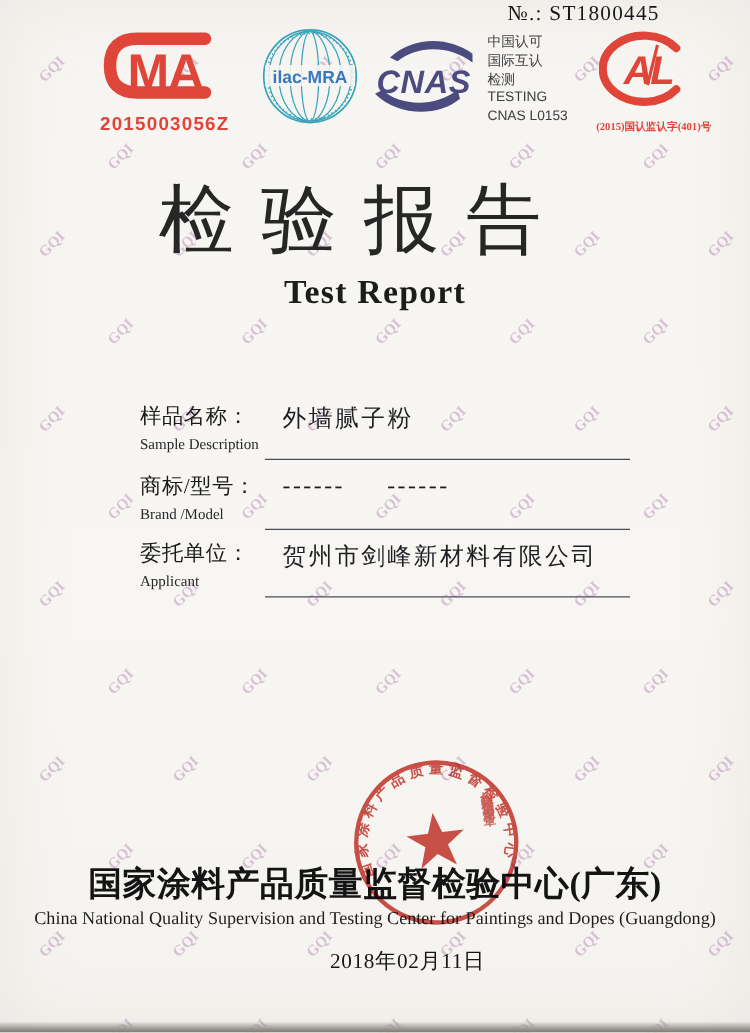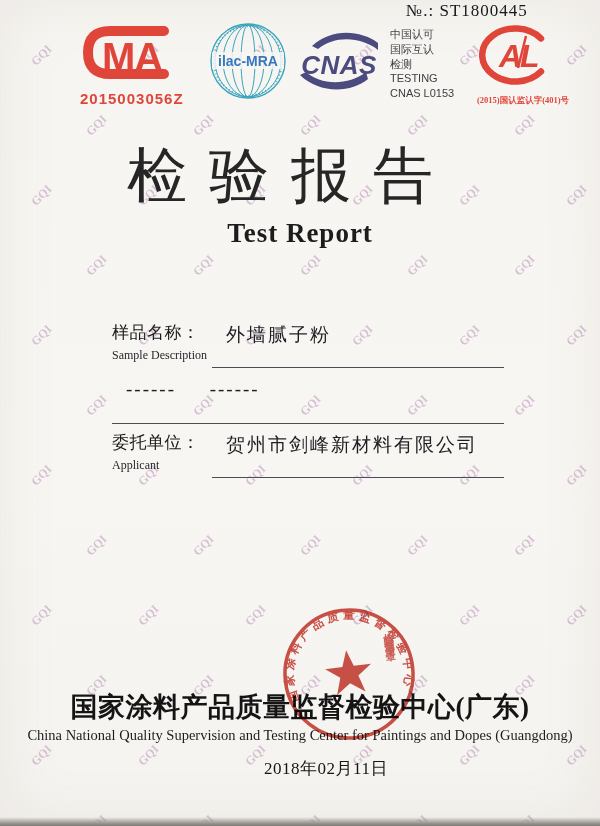--- a/index.html
+++ b/index.html
@@ -207,20 +207,24 @@
 
   <div class="field-row" style="top:321px">
     <div class="flabel">
       <div class="flabel-zh">样品名称：</div>
       <div class="flabel-en">Sample Description</div>
     </div>
     <div class="fvalue">外墙腻子粉</div>
   </div>
 
   <div class="field-row" style="top:377px">
+    <div class="flabel">
+      <div class="flabel-zh">商标/型号：</div>
+      <div class="flabel-en">Brand /Model</div>
+    </div>
     <div class="fvalue">------&nbsp;&nbsp;&nbsp;&nbsp;&nbsp;------</div>
   </div>
 
   <div class="field-row" style="top:431px">
     <div class="flabel">
       <div class="flabel-zh">委托单位：</div>
       <div class="flabel-en">Applicant</div>
     </div>
     <div class="fvalue">贺州市剑峰新材料有限公司</div>
   </div>

